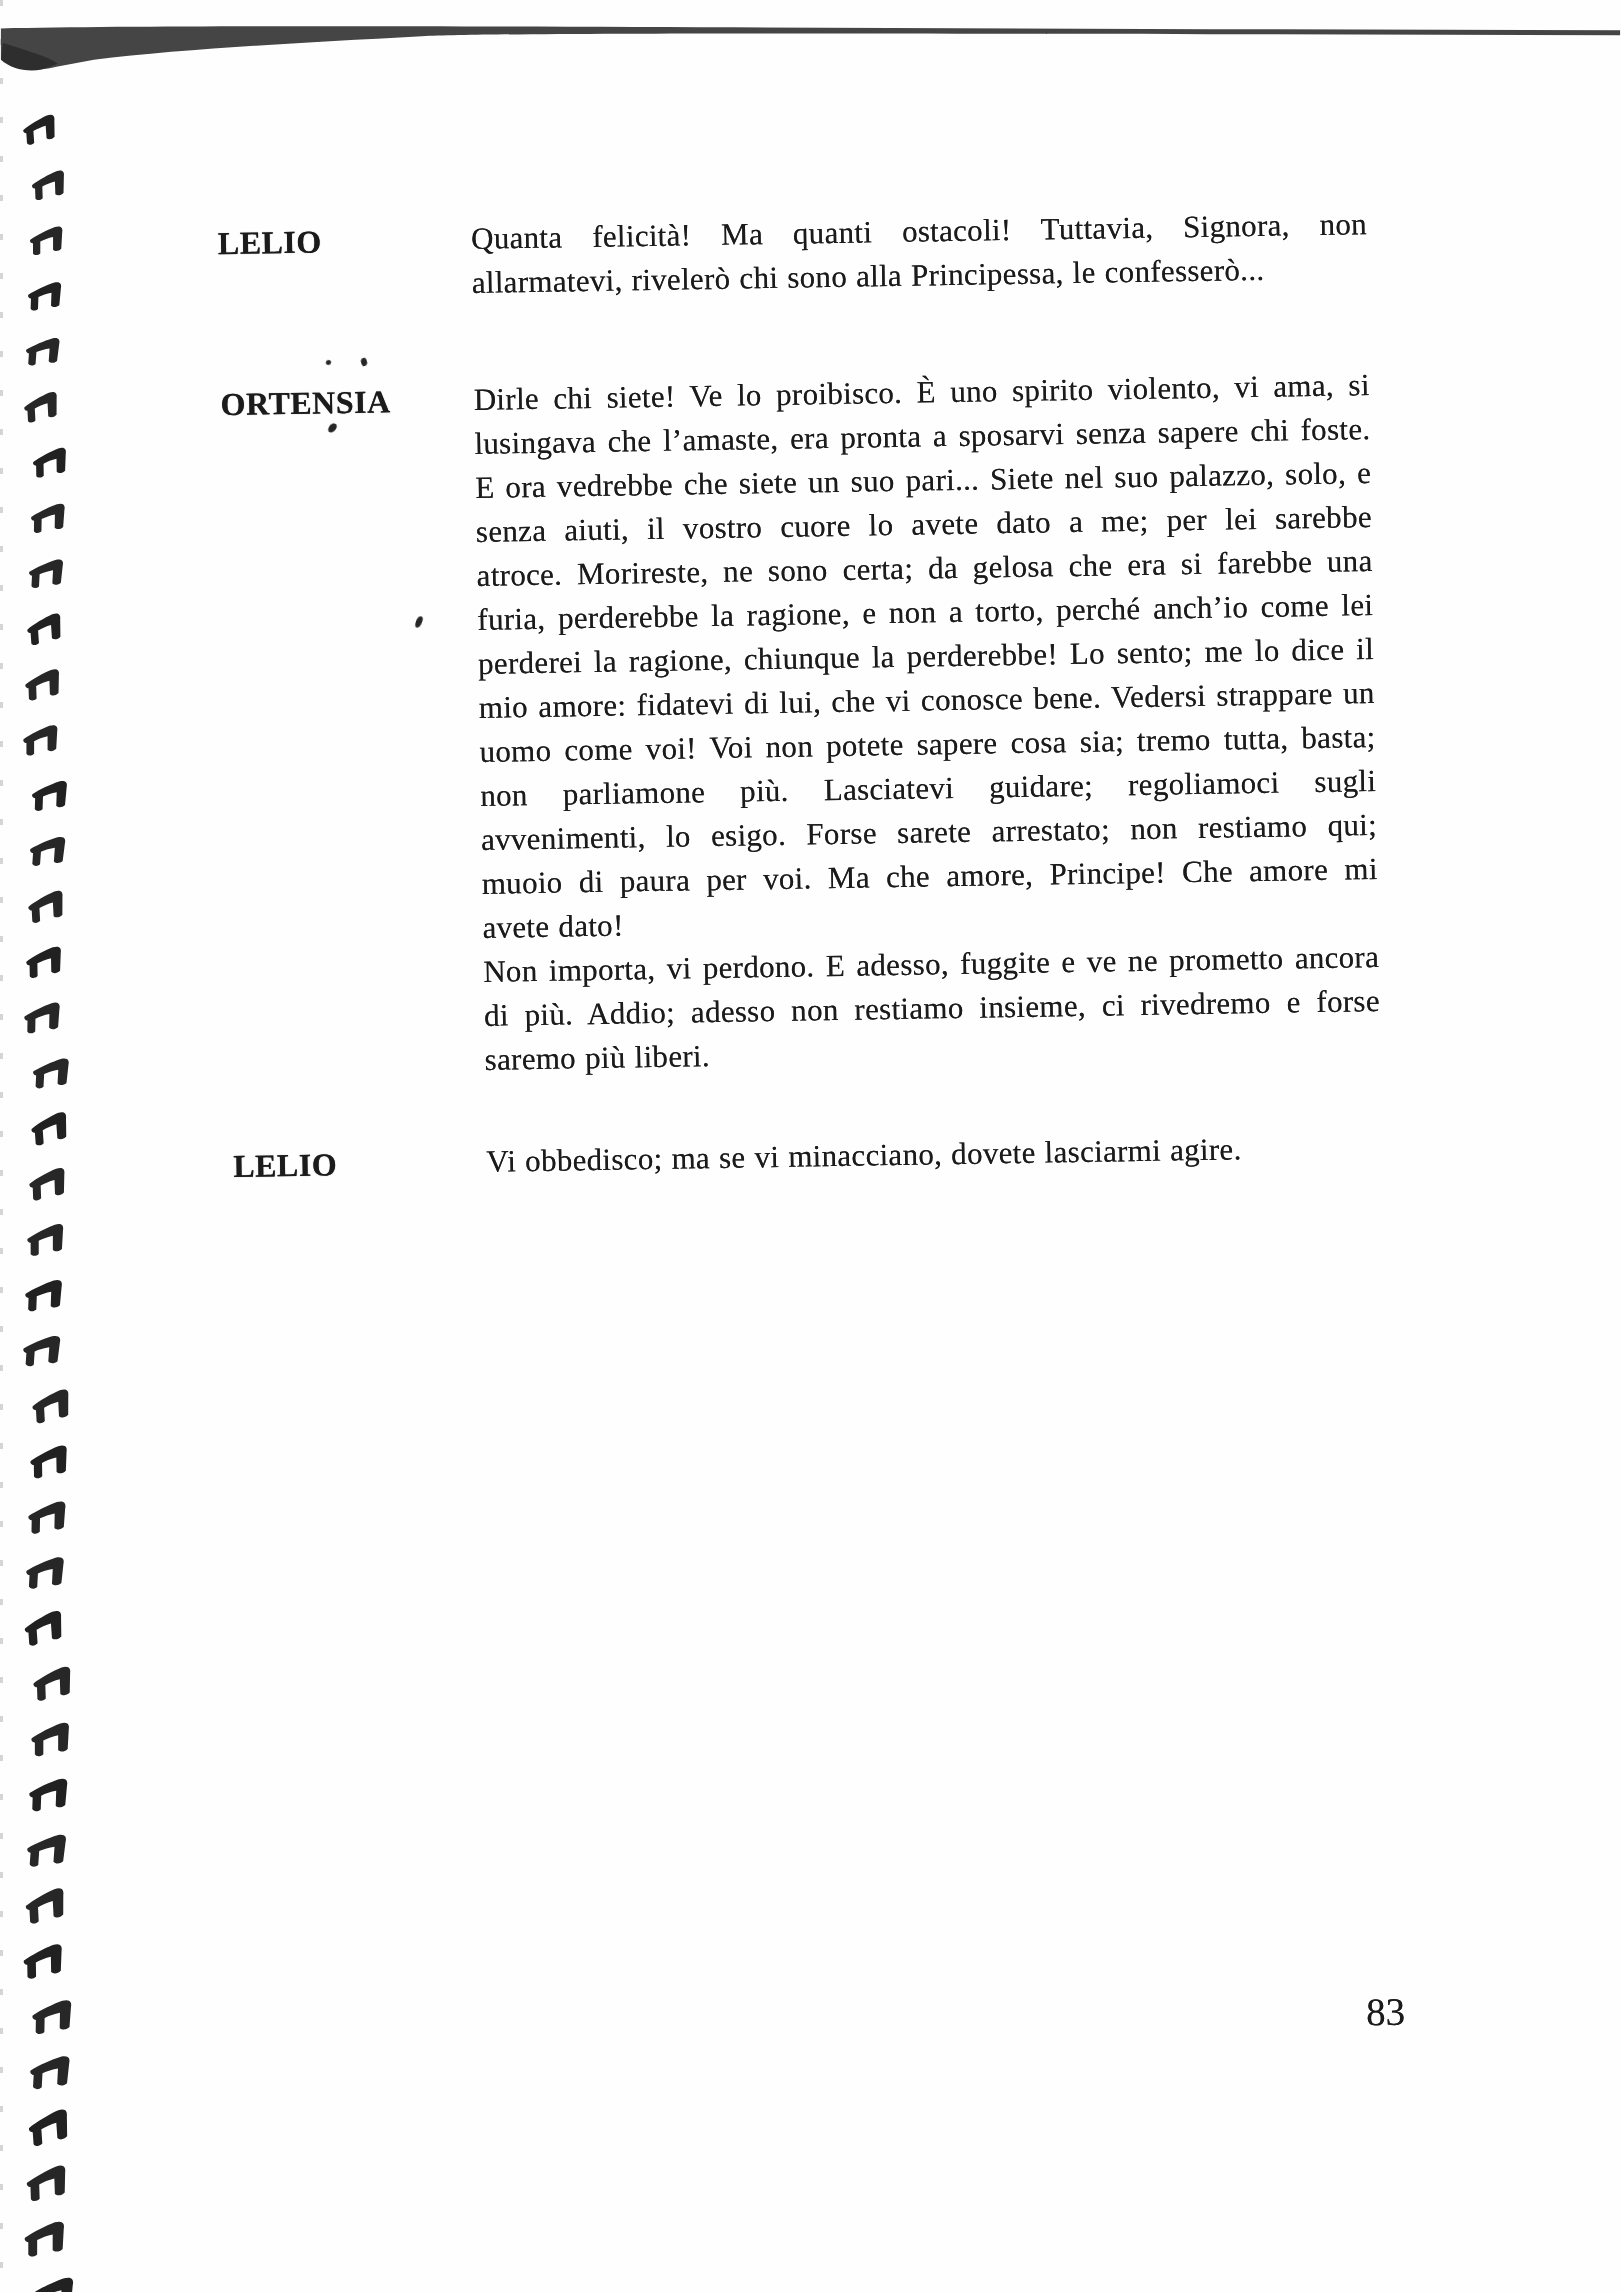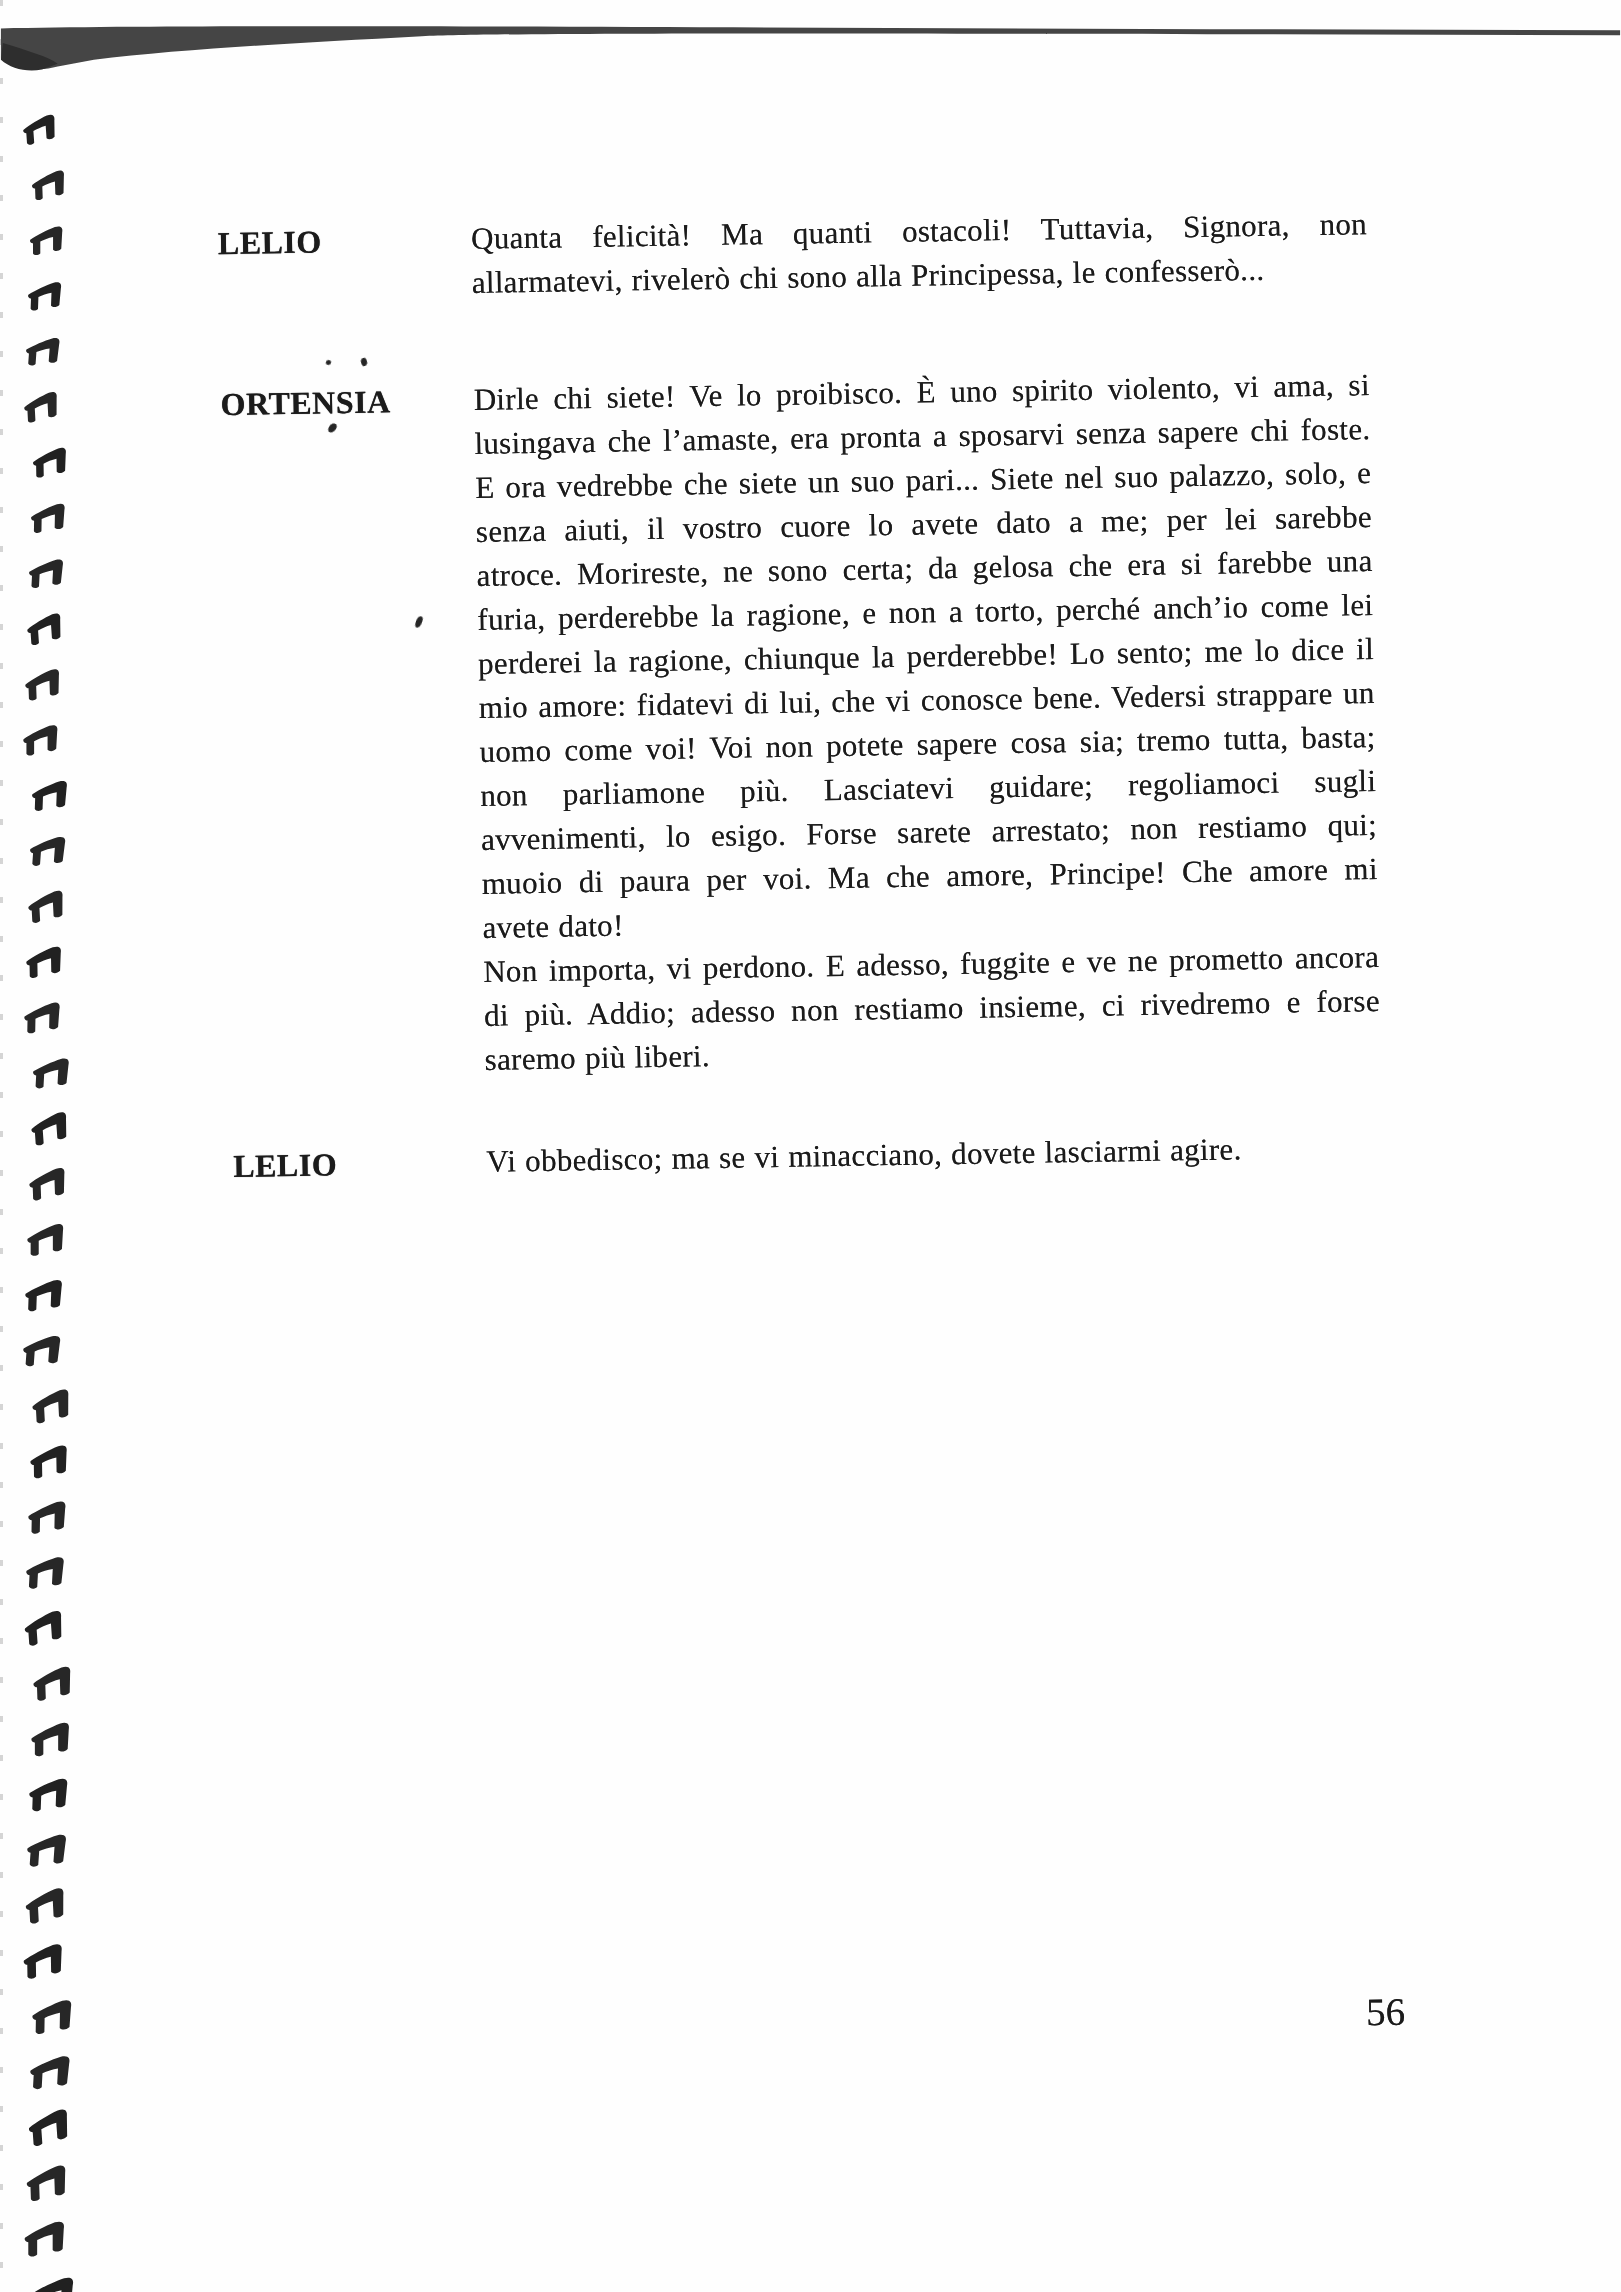--- a/index.html
+++ b/index.html
@@ -132,21 +132,21 @@
         </div>
       </div>
       <div class="block" style="top: 1140px;">
         <div class="label">LELIO</div>
         <div class="dialogue">
           <div class="line">Vi obbedisco; ma se vi minacciano, dovete lasciarmi agire.</div>
         </div>
       </div>
     </div>
 
-  <div class="pagenum">56</div>
+  <div class="pagenum">83</div>
 
   <div id="specks">
       <div class="speck" style="left: 326px; top: 360px; width: 4.9px; height: 4.9px; transform: rotate(20deg);"></div>
       <div class="speck" style="left: 361px; top: 358px; width: 5.9px; height: 7.8px; transform: rotate(-18deg);"></div>
       <div class="speck" style="left: 329px; top: 423px; width: 6.9px; height: 9.8px; transform: rotate(28deg);"></div>
       <div class="speck" style="left: 416px; top: 616px; width: 5.9px; height: 11.8px; transform: rotate(18deg);"></div>
     </div>
 </div>
 
 

